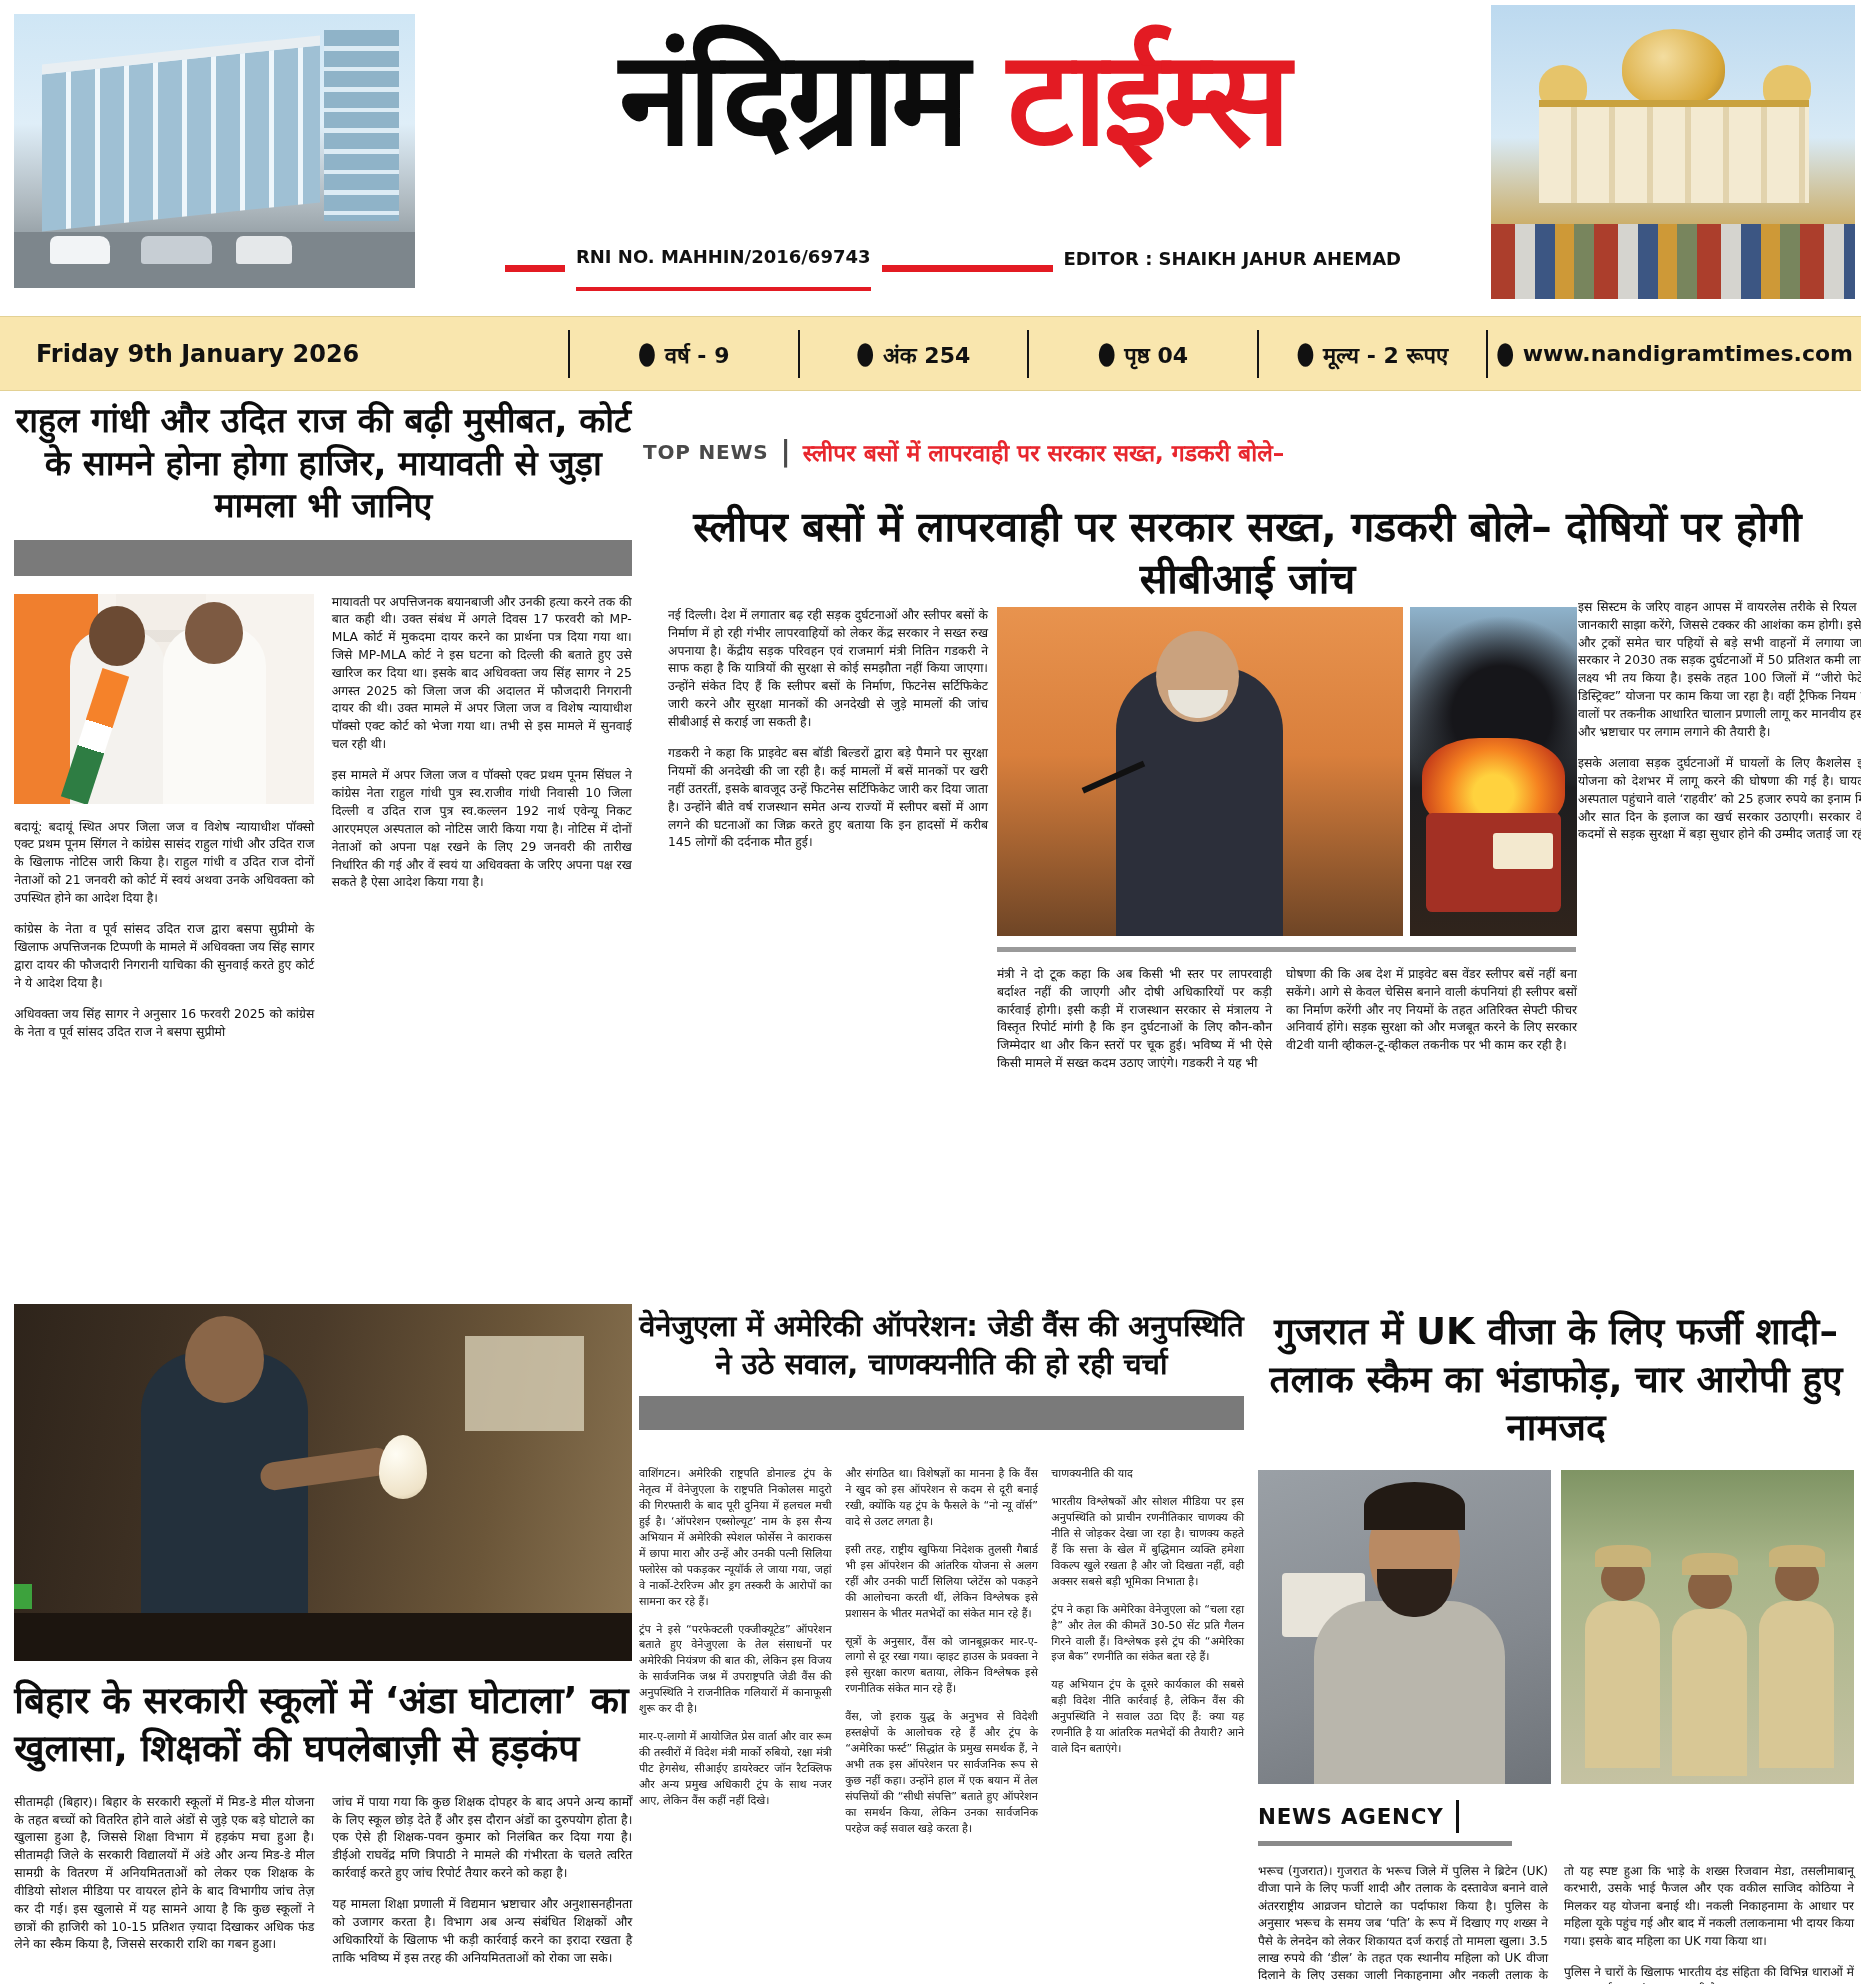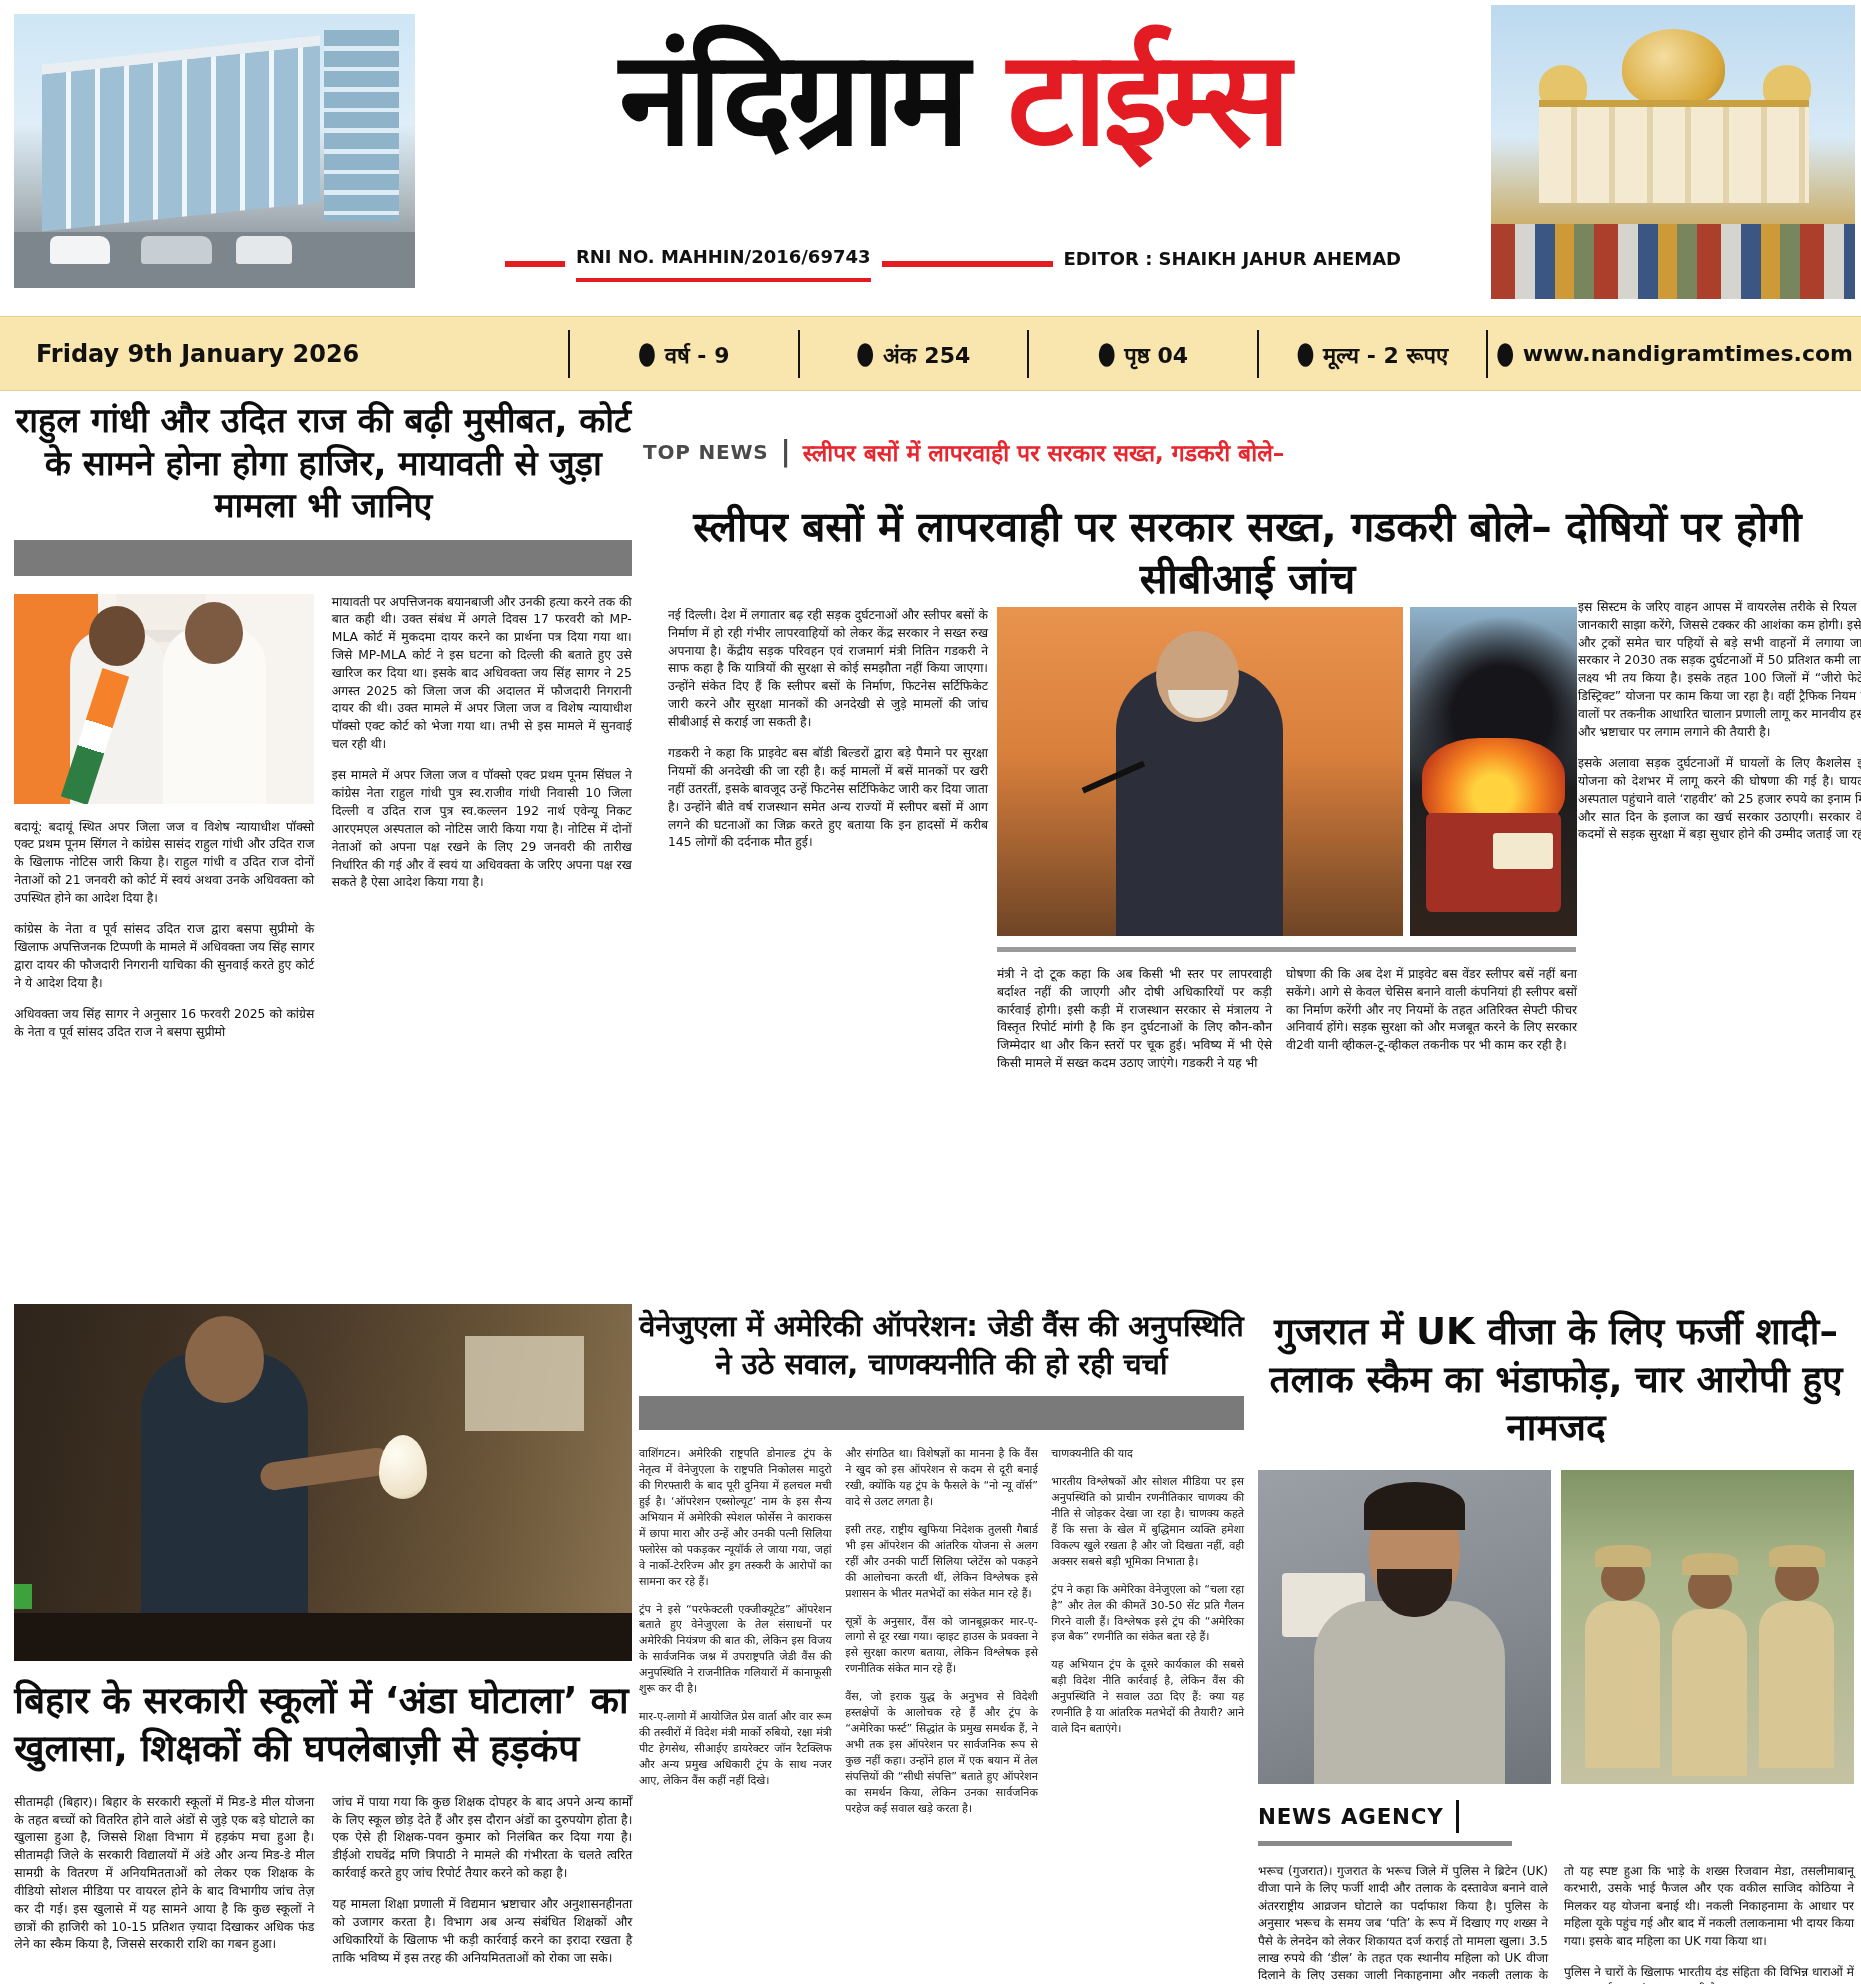--- a/index.html
+++ b/index.html
@@ -24,21 +24,21 @@
   #ph-temple .dome2 { position:absolute; left:48px; top:60px; width:48px; height:44px; border-radius:50% 50% 40% 40%; background:#e6c46a; }
   #ph-temple .dome3 { position:absolute; right:44px; top:60px; width:48px; height:44px; border-radius:50% 50% 40% 40%; background:#e6c46a; }
   #ph-temple .crowd { position:absolute; left:0; bottom:0; width:100%; height:75px; background:repeating-linear-gradient(90deg,#b5412e 0 24px,#e0dfda 24px 44px,#3f5a8a 44px 64px,#d9a13a 64px 83px,#7e8c62 83px 103px); filter:brightness(.95); }
   #title-wrap { position:absolute; left:429px; top:4px; width:1048px; height:254px; text-align:center; }
   #title-line { font-weight:bold; font-size:131px; line-height:1.45; letter-spacing:-4px; white-space:nowrap; }
   #title-line .t-black { color:#0c0c0c; }
   #title-line .t-red { color:#e31b23; }
   #rni-row { position:absolute; left:429px; top:246px; width:1048px; display:flex; align-items:center; justify-content:center; gap:11px; }
   .redbar { height:6.4px; background:#e31b23; }
   .rb1 { width:60px; } .rb2 { width:171px; }
-  .rni-text, .editor-text { font-weight:bold; font-size:18px; color:#111; white-space:nowrap; border-bottom:4px solid #e31b23; padding-bottom:11px; }
+  .rni-text, .editor-text { font-weight:bold; font-size:18px; color:#111; white-space:nowrap; border-bottom:4px solid #e31b23; padding-bottom:20px; }
   .editor-text { border-bottom:none; }
 
   
   #datebar { position:absolute; left:0; top:316px; width:1861px; height:75px; background:#f9e6ae; border-top:1.2px solid #e3d194; border-bottom:1.2px solid #e3d194; display:flex; align-items:center; }
   #datebar .date { width:568px; padding-left:36px; font-weight:bold; font-size:24px; }
   #datebar .sep { width:2px; height:48px; background:#151515; }
   #datebar .item { flex:1; display:flex; align-items:center; justify-content:center; gap:8.7px; font-weight:bold; font-size:22px; white-space:nowrap; padding:0 8px; }
   #datebar .dot { font-size:20.6px; line-height:1; transform:scaleY(1.5); }
 
   
@@ -95,21 +95,21 @@
   #ph-egg .desk { position:absolute; left:0; bottom:0; width:100%; height:48px; background:#1c150f; }
   #ph-egg .green { position:absolute; left:0; bottom:52px; width:17.5px; height:25.4px; background:#3da23d; }
   #art-egg h2 { font-size:37px; line-height:1.3; margin-top:16px; }
   #art-egg .cols { display:flex; gap:18px; margin-top:20.6px; }
   #art-egg .col { width:300px; }
 
   
   #art-ven { position:absolute; left:639px; top:1308px; width:605px; }
   #art-ven h2 { font-size:29px; line-height:1.3; text-align:center; }
   #art-ven .graybar { height:34px; margin-top:12.7px; }
-  #art-ven .cols { display:flex; gap:13.5px; margin-top:16px; }
+  #art-ven .cols { display:flex; gap:13.5px; margin-top:36px; }
   #art-ven .col { width:193px; }
   #art-ven .bp { font-size:11px; margin-bottom:12px; }
 
   
   #art-guj { position:absolute; left:1258px; top:1308px; width:596px; }
   #art-guj h2 { font-size:37px; line-height:1.3; text-align:center; }
   #art-guj .photos { display:flex; gap:10.3px; margin-top:17.5px; }
   #ph-gujman { width:293px; height:314px; background:linear-gradient(160deg,#9aa0a6 0%,#84898f 60%,#6f747a 100%); position:relative; }
   #ph-gujman .switch { position:absolute; left:24px; top:103px; width:83px; height:64px; background:#e8e4da; border-radius:4px; }
   #ph-gujman .torso { position:absolute; left:56px; top:131px; width:191px; height:183px; background:#b9b6ac; border-radius:56px 56px 0 0; }

